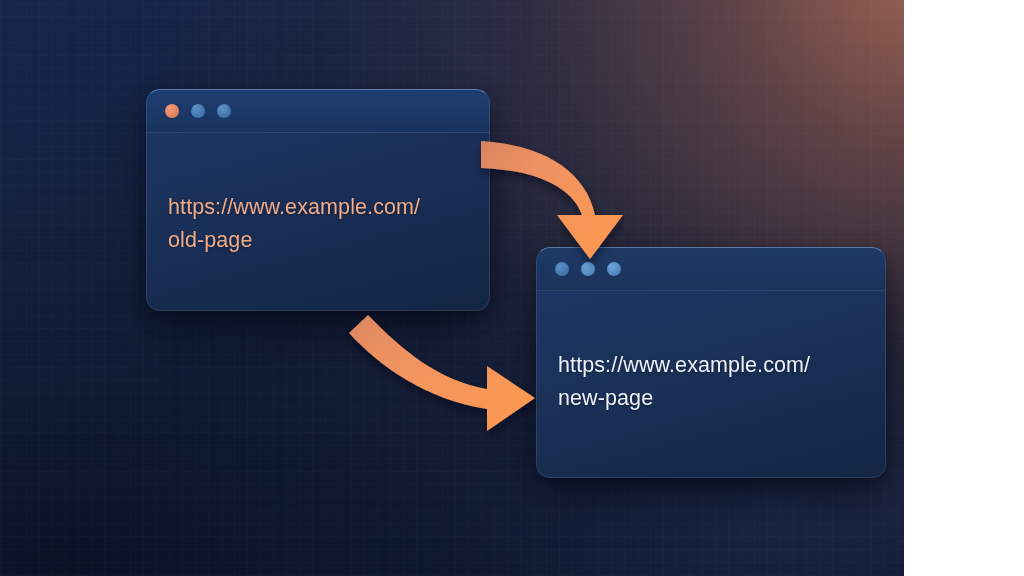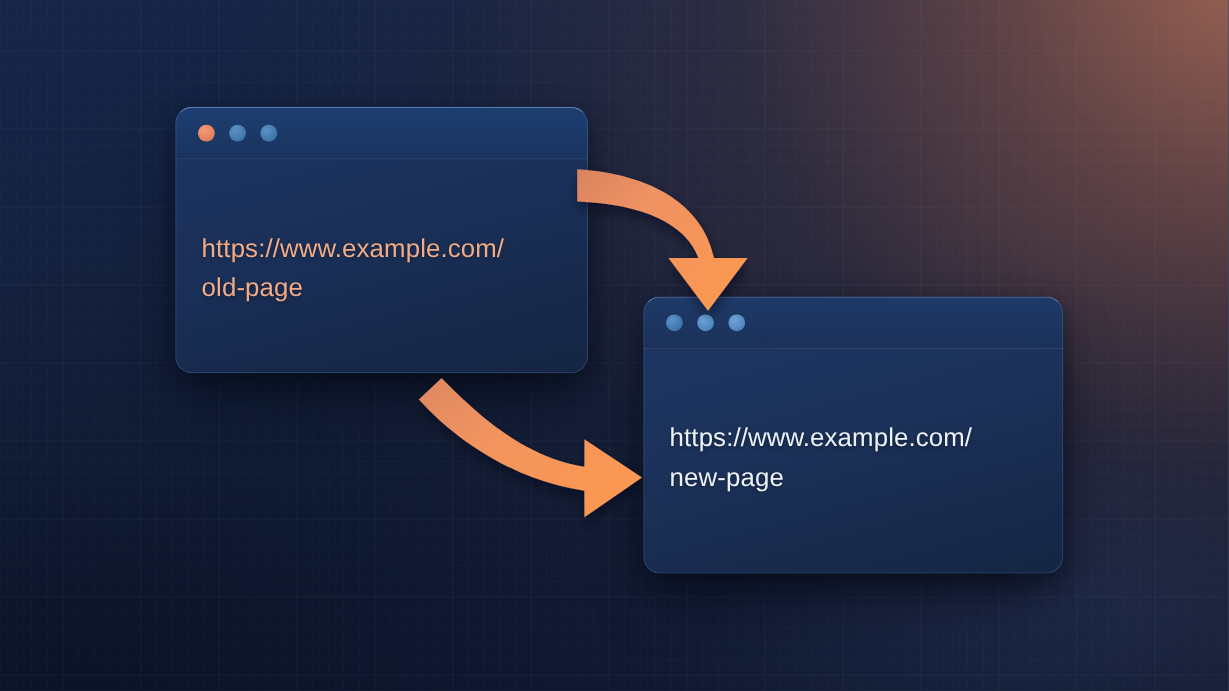--- a/index.html
+++ b/index.html
@@ -6,21 +6,21 @@
 
   html, body {
     width:1024px; height:576px;
     overflow:hidden;
     font-family:"Liberation Sans", sans-serif;
   }
 
   
   #stage {
     position:relative;
-    width:1024px; height:576px;
+    width:904px; height:576px;
     background:#111d38;
     overflow:hidden;
   }
   .bg-layer { position:absolute; inset:0; }
 
   
   .bg-base {
     background:
       linear-gradient(160deg, #16264a 0%, #13203c 35%, #0e1830 70%, #0c142a 100%);
   }

